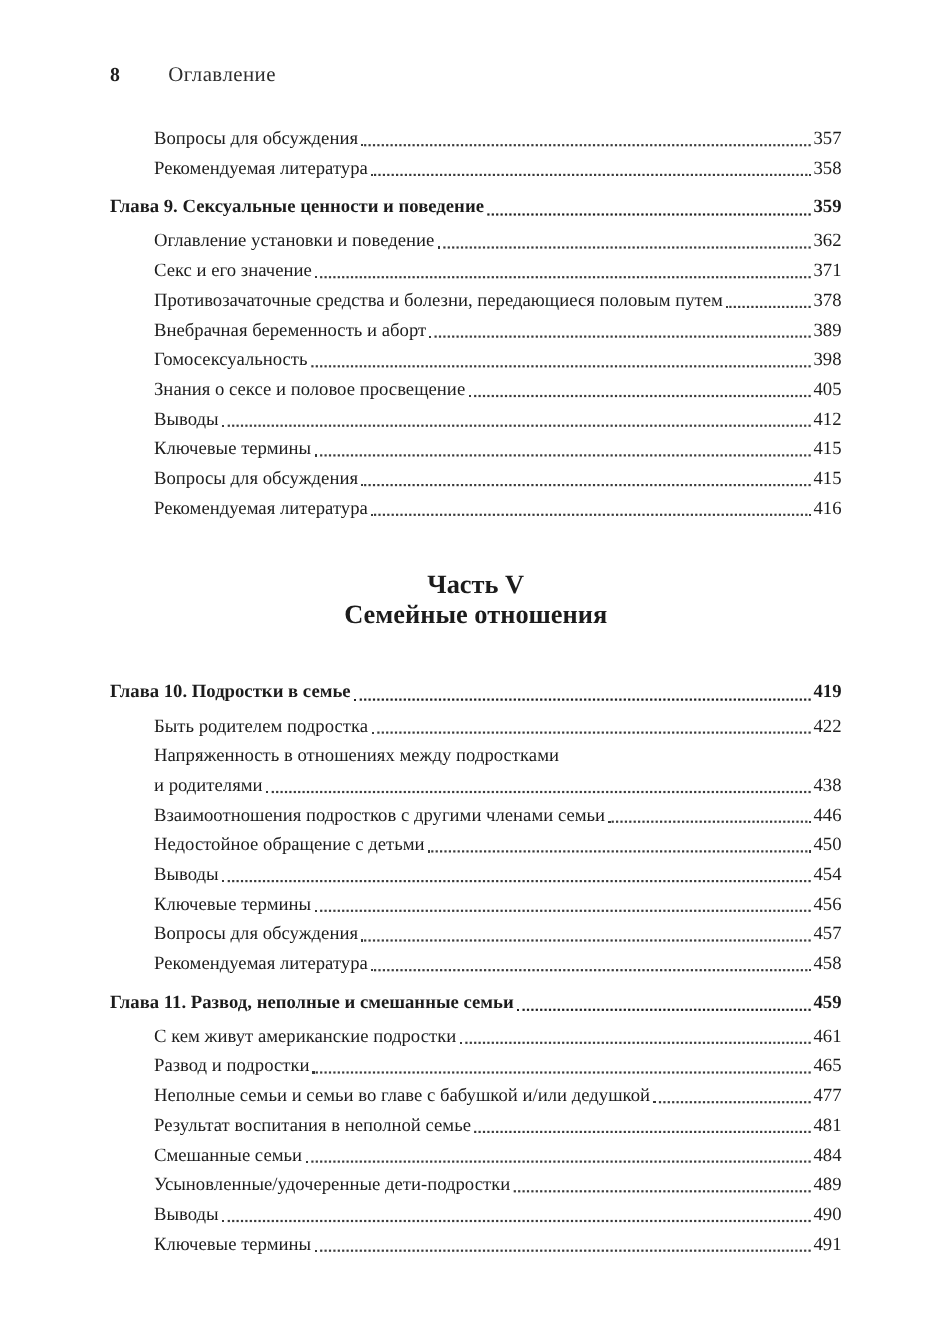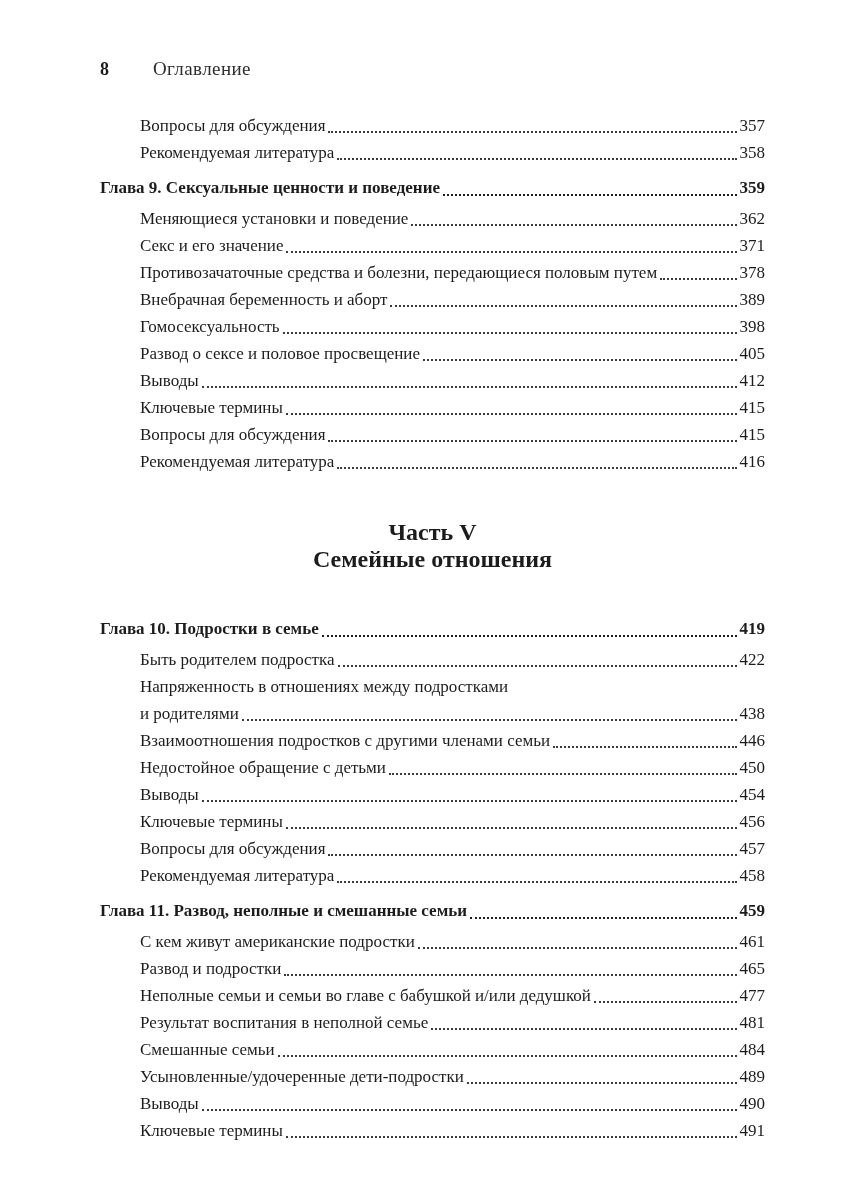--- a/index.html
+++ b/index.html
@@ -93,21 +93,21 @@
         <span class="toc-text">Рекомендуемая литература</span>
         <span class="leader"></span>
         <span class="toc-page">358</span>
       </div>
       <div class="toc-row chapter">
         <span class="toc-text">Глава 9. Сексуальные ценности и поведение</span>
         <span class="leader"></span>
         <span class="toc-page">359</span>
       </div>
       <div class="toc-row sub">
-        <span class="toc-text">Меняющиеся установки и поведение</span>
+        <span class="toc-text">Оглавление установки и поведение</span>
         <span class="leader"></span>
         <span class="toc-page">362</span>
       </div>
       <div class="toc-row sub">
         <span class="toc-text">Секс и его значение</span>
         <span class="leader"></span>
         <span class="toc-page">371</span>
       </div>
       <div class="toc-row sub">
         <span class="toc-text">Противозачаточные средства и болезни, передающиеся половым путем</span>
@@ -118,21 +118,21 @@
         <span class="toc-text">Внебрачная беременность и аборт</span>
         <span class="leader"></span>
         <span class="toc-page">389</span>
       </div>
       <div class="toc-row sub">
         <span class="toc-text">Гомосексуальность</span>
         <span class="leader"></span>
         <span class="toc-page">398</span>
       </div>
       <div class="toc-row sub">
-        <span class="toc-text">Развод о сексе и половое просвещение</span>
+        <span class="toc-text">Знания о сексе и половое просвещение</span>
         <span class="leader"></span>
         <span class="toc-page">405</span>
       </div>
       <div class="toc-row sub">
         <span class="toc-text">Выводы</span>
         <span class="leader"></span>
         <span class="toc-page">412</span>
       </div>
       <div class="toc-row sub">
         <span class="toc-text">Ключевые термины</span>

